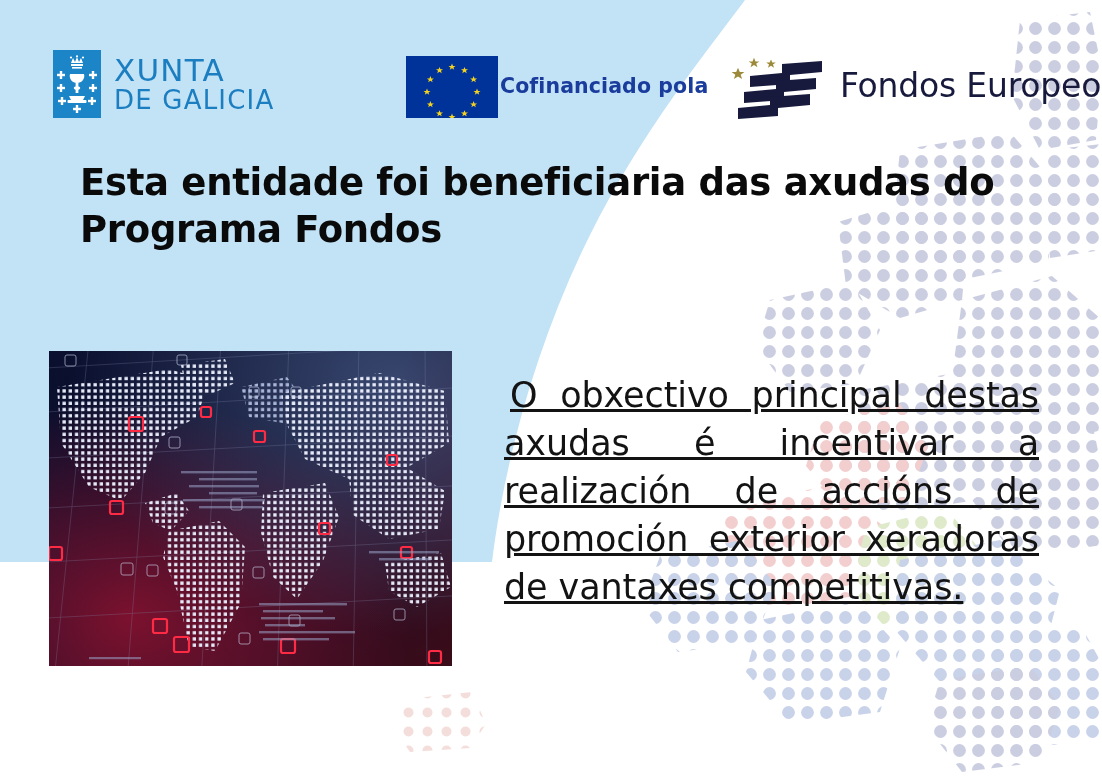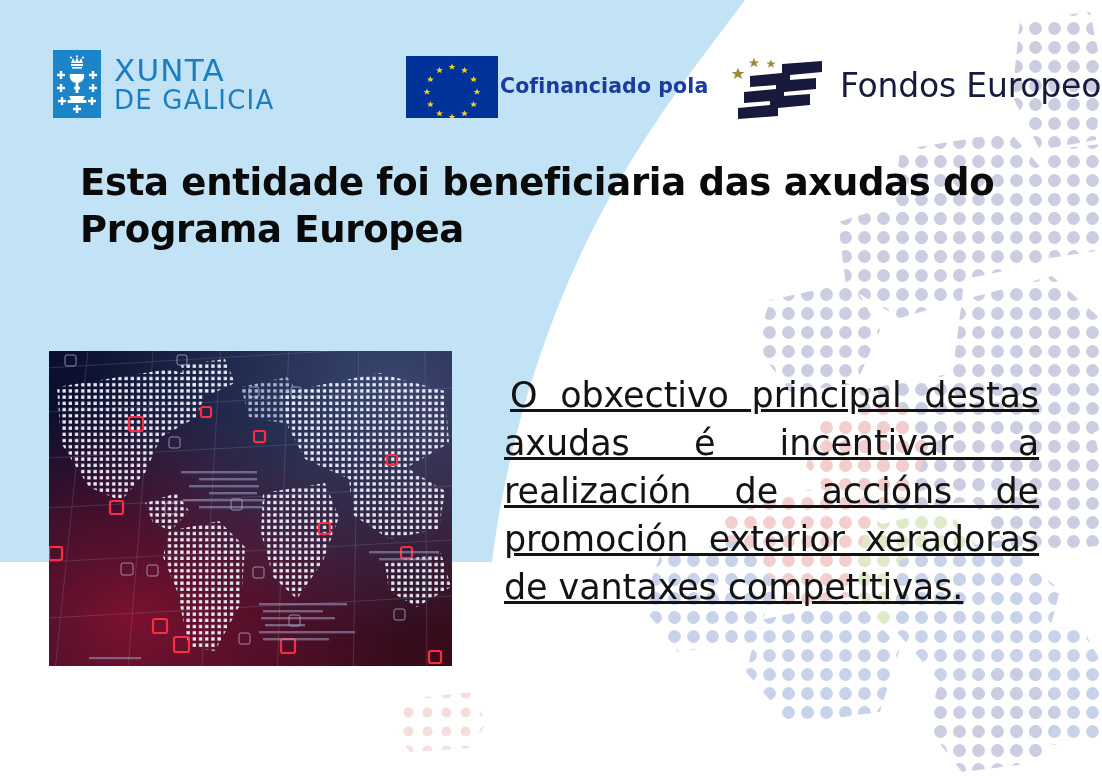--- a/index.html
+++ b/index.html
@@ -339,21 +339,21 @@
             <path d="M16 58 L48 55 L48 47 L88 44 L88 55 L56 58 L56 66 L16 69 Z"></path>
           </g>
         </svg>
       </div>
       <span class="fondos-text">Fondos Europeos</span>
     </div>
   </div>
 
   <div class="headline">
     <div>Esta entidade foi beneficiaria das axudas do</div>
-    <div>Programa Europea</div>
+    <div>Programa Fondos</div>
   </div>
 
   <div class="photo">
     <svg width="403" height="315" viewBox="0 0 403 315">
       <defs>
         <linearGradient id="photoBg" x1="0" y1="0" x2="1" y2="1">
           <stop offset="0%" stop-color="#0b1030"></stop>
           <stop offset="45%" stop-color="#0a0d26"></stop>
           <stop offset="75%" stop-color="#2a0d22"></stop>
           <stop offset="100%" stop-color="#3b0b18"></stop>

